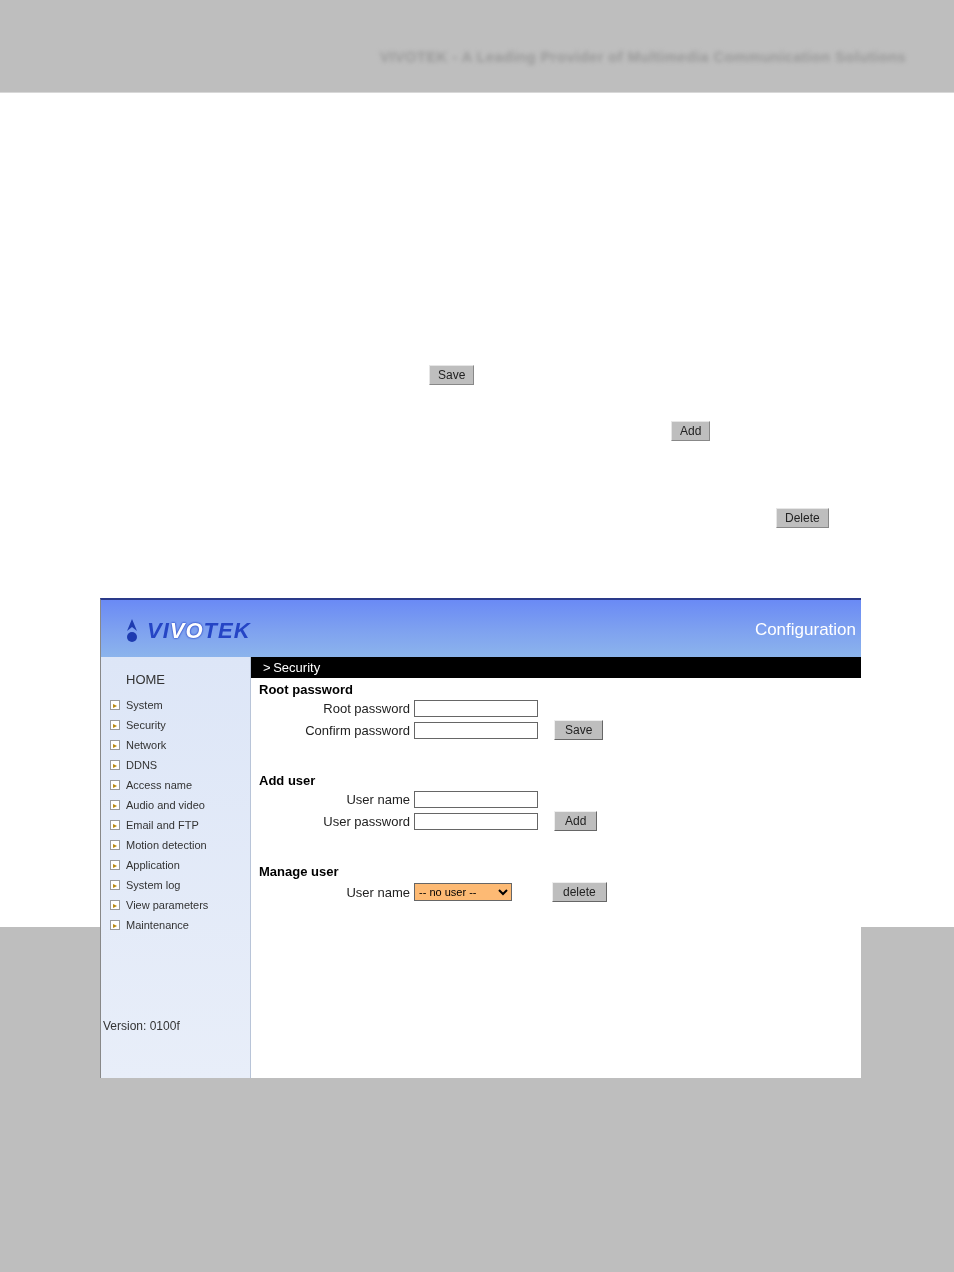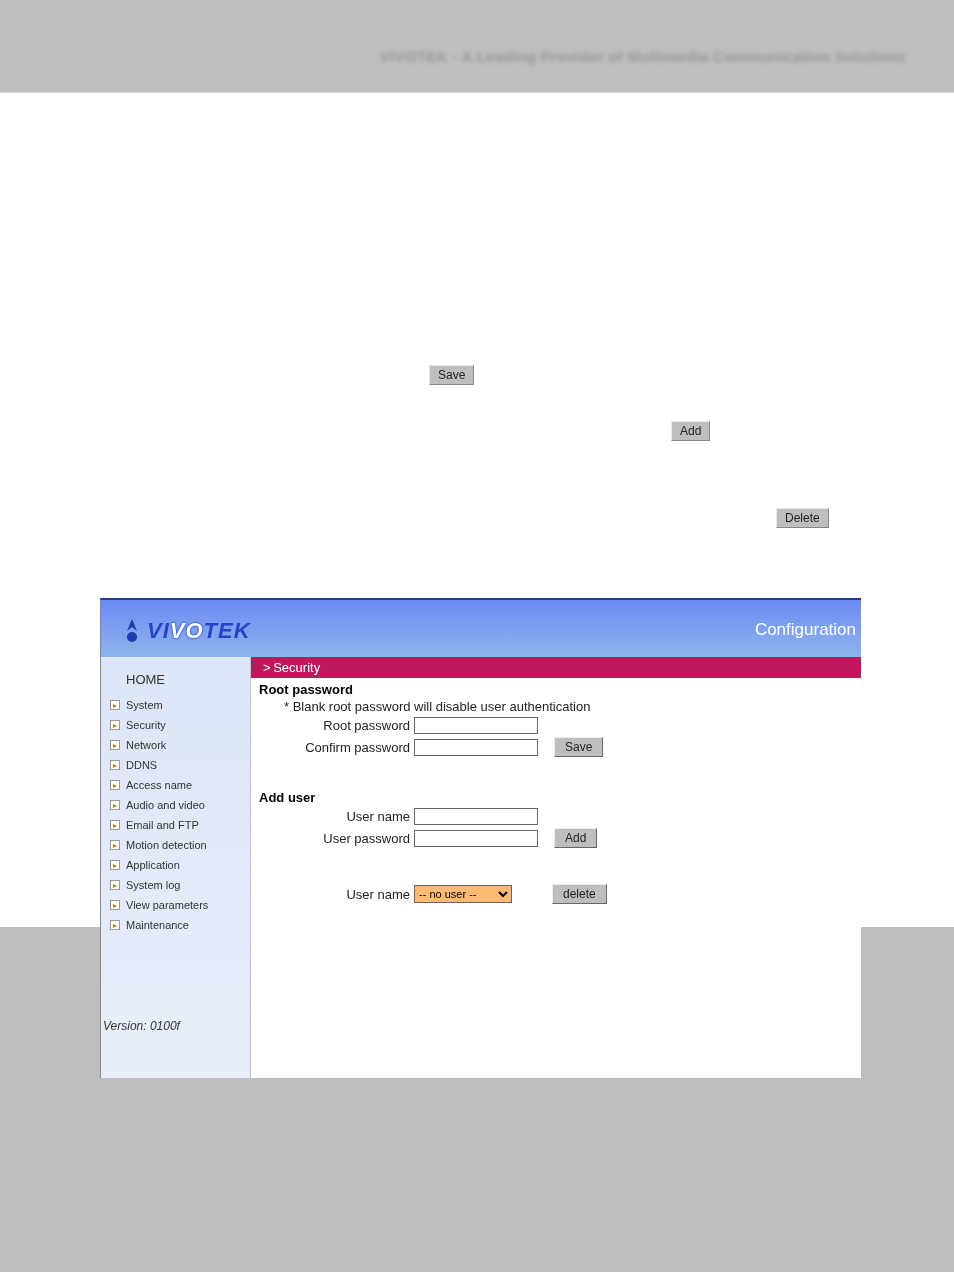--- a/index.html
+++ b/index.html
@@ -136,28 +136,27 @@
       color: #b8860b;
     }
     .nav-label { color: #333; font-size: 11px; }
     .version {
       position: absolute;
       bottom: 45px;
       left: 0px;
       padding-left: 2px;
       font-size: 12px;
       color: #333;
-      font-style: italic;
     }
     .content {
       flex: 1;
       background: #fff;
     }
     .crumb {
-      background: #be185d;
+      background: #000000;
       color: #fff;
       padding: 3px 12px;
       font-size: 13px;
     }
     .content-inner {
       padding: 4px 8px;
     }
     .section-title {
       font-weight: bold;
       font-size: 13px;
@@ -292,21 +291,20 @@
             </div>
           </div>
         <div class="version">Version: 0100f</div>
       </div>
 
       <div class="content">
         <div class="crumb">&gt; Security</div>
         <div class="content-inner">
 
           <div class="section-title">Root password</div>
-          <div class="note">* Blank root password will disable user authentication</div>
           <div class="form-row">
             <div class="form-label">Root password</div>
             <input type="password" class="txt-input" style="">
           </div>
           <div class="form-row">
             <div class="form-label">Confirm password</div>
             <input type="password" class="txt-input" style="">
             <button class="mini-btn">Save</button>
           </div>
 
@@ -318,20 +316,21 @@
             <input type="text" class="txt-input" style="">
           </div>
           <div class="form-row">
             <div class="form-label">User password</div>
             <input type="password" class="txt-input" style="">
             <button class="mini-btn">Add</button>
           </div>
 
           <div class="spacer"></div>
 
+          <div class="section-title">Manage user</div>
           <div class="form-row">
             <div class="form-label">User name</div>
             <select class="dropdown">
               <option>-- no user --</option>
             </select>
             <button class="mini-btn" style="margin-left:40px;">delete</button>
           </div>
 
         </div>
       </div>

